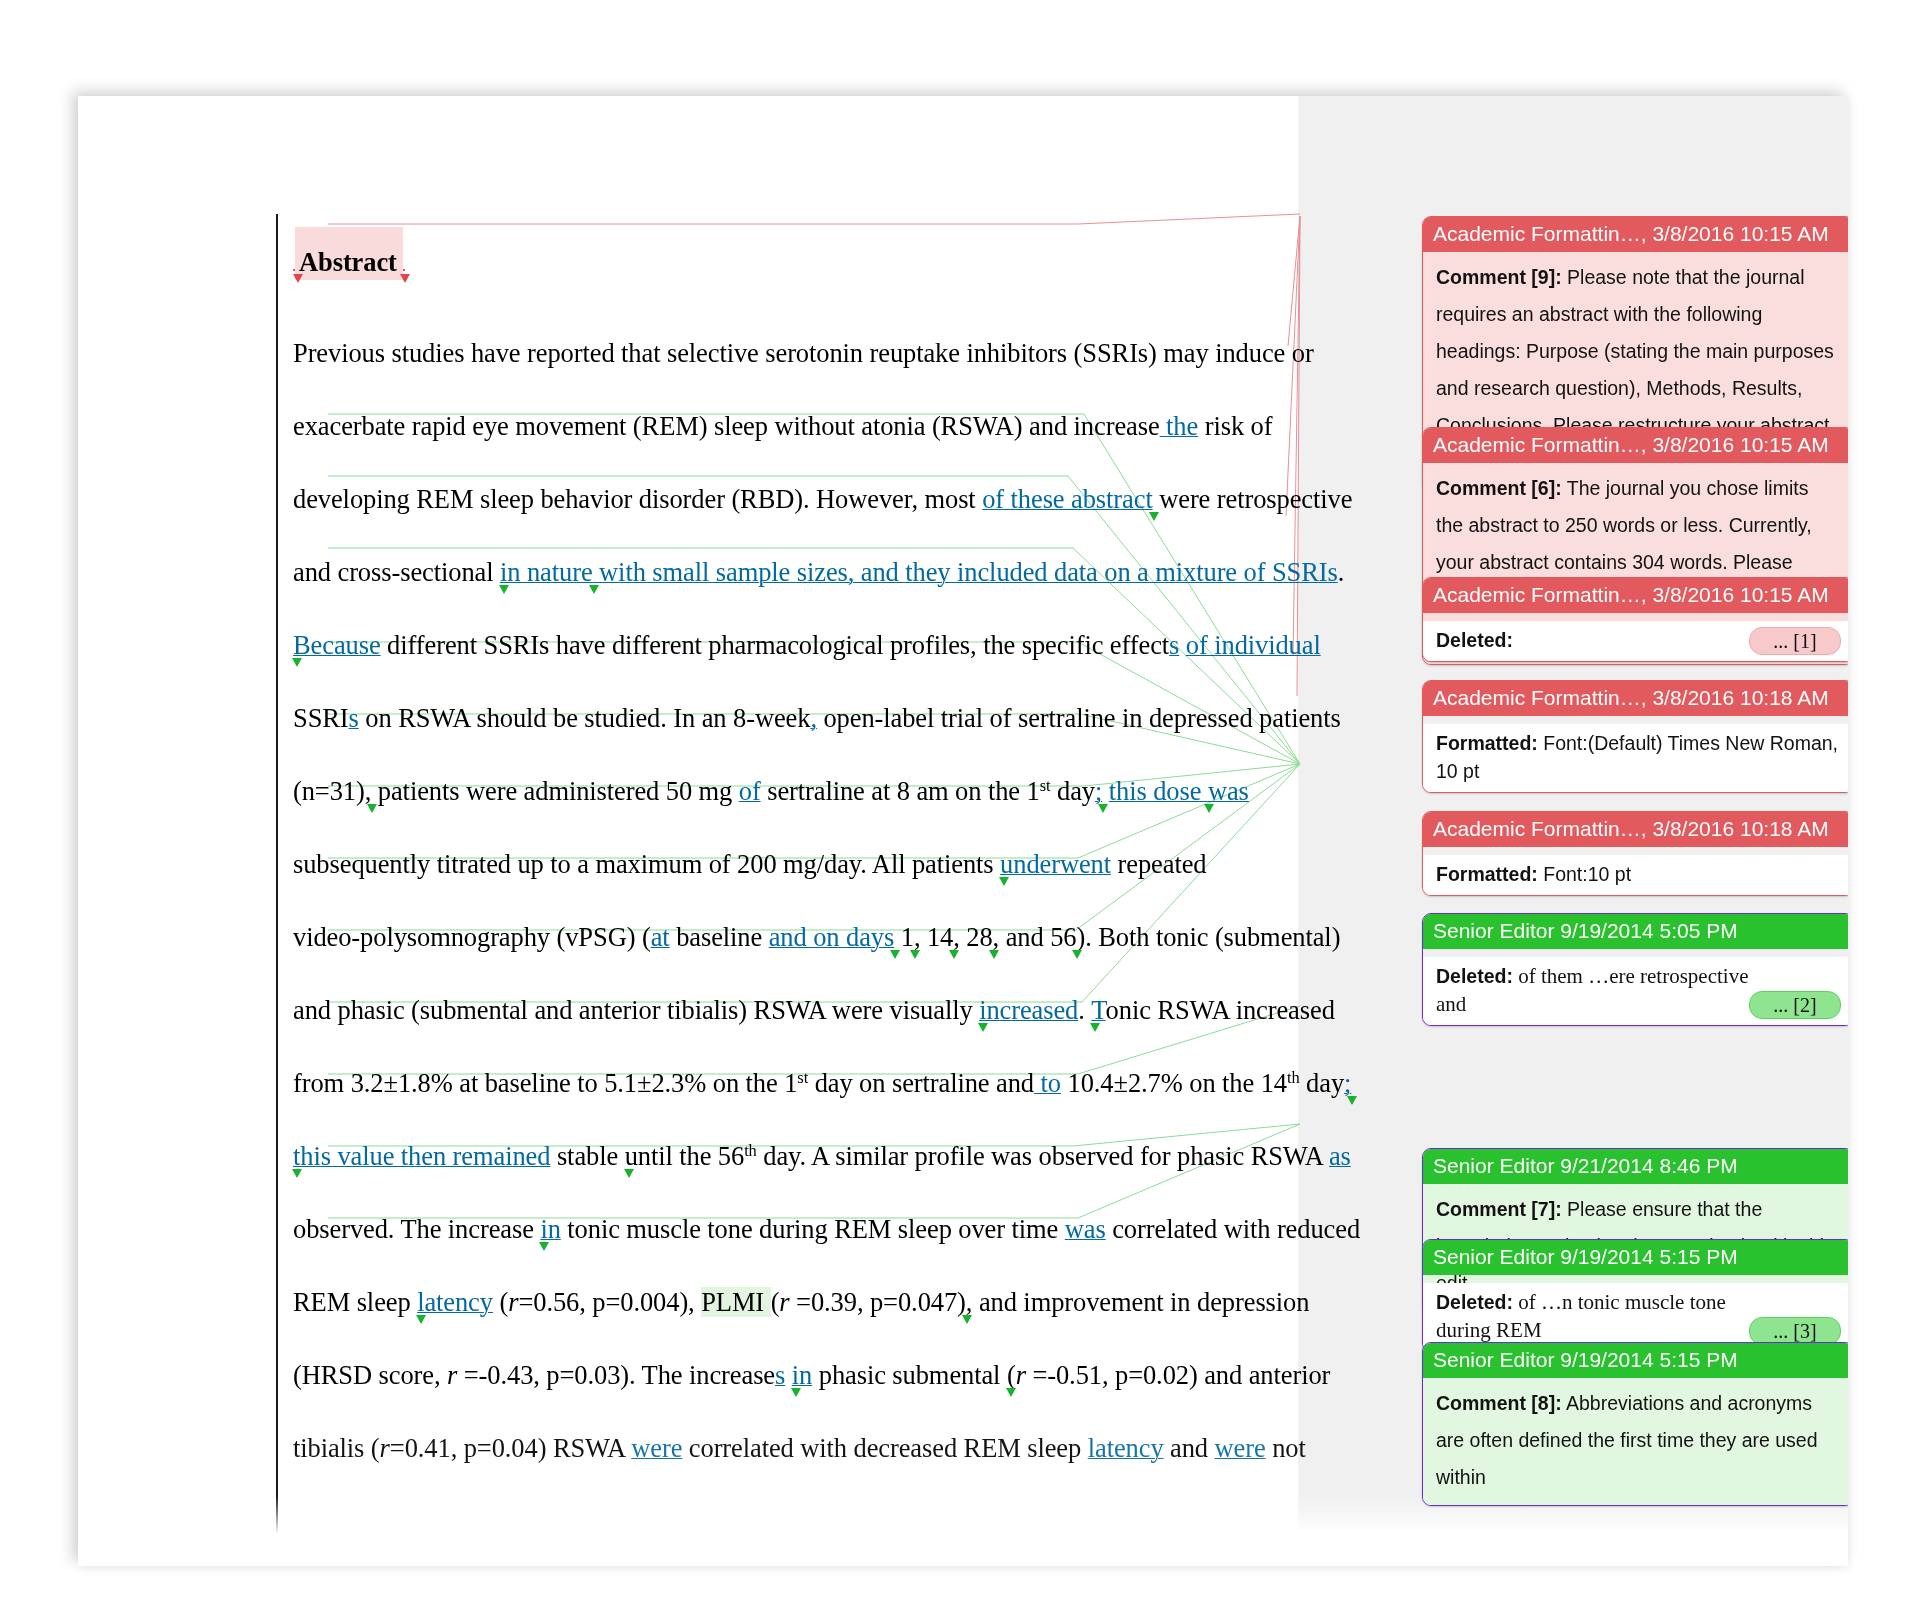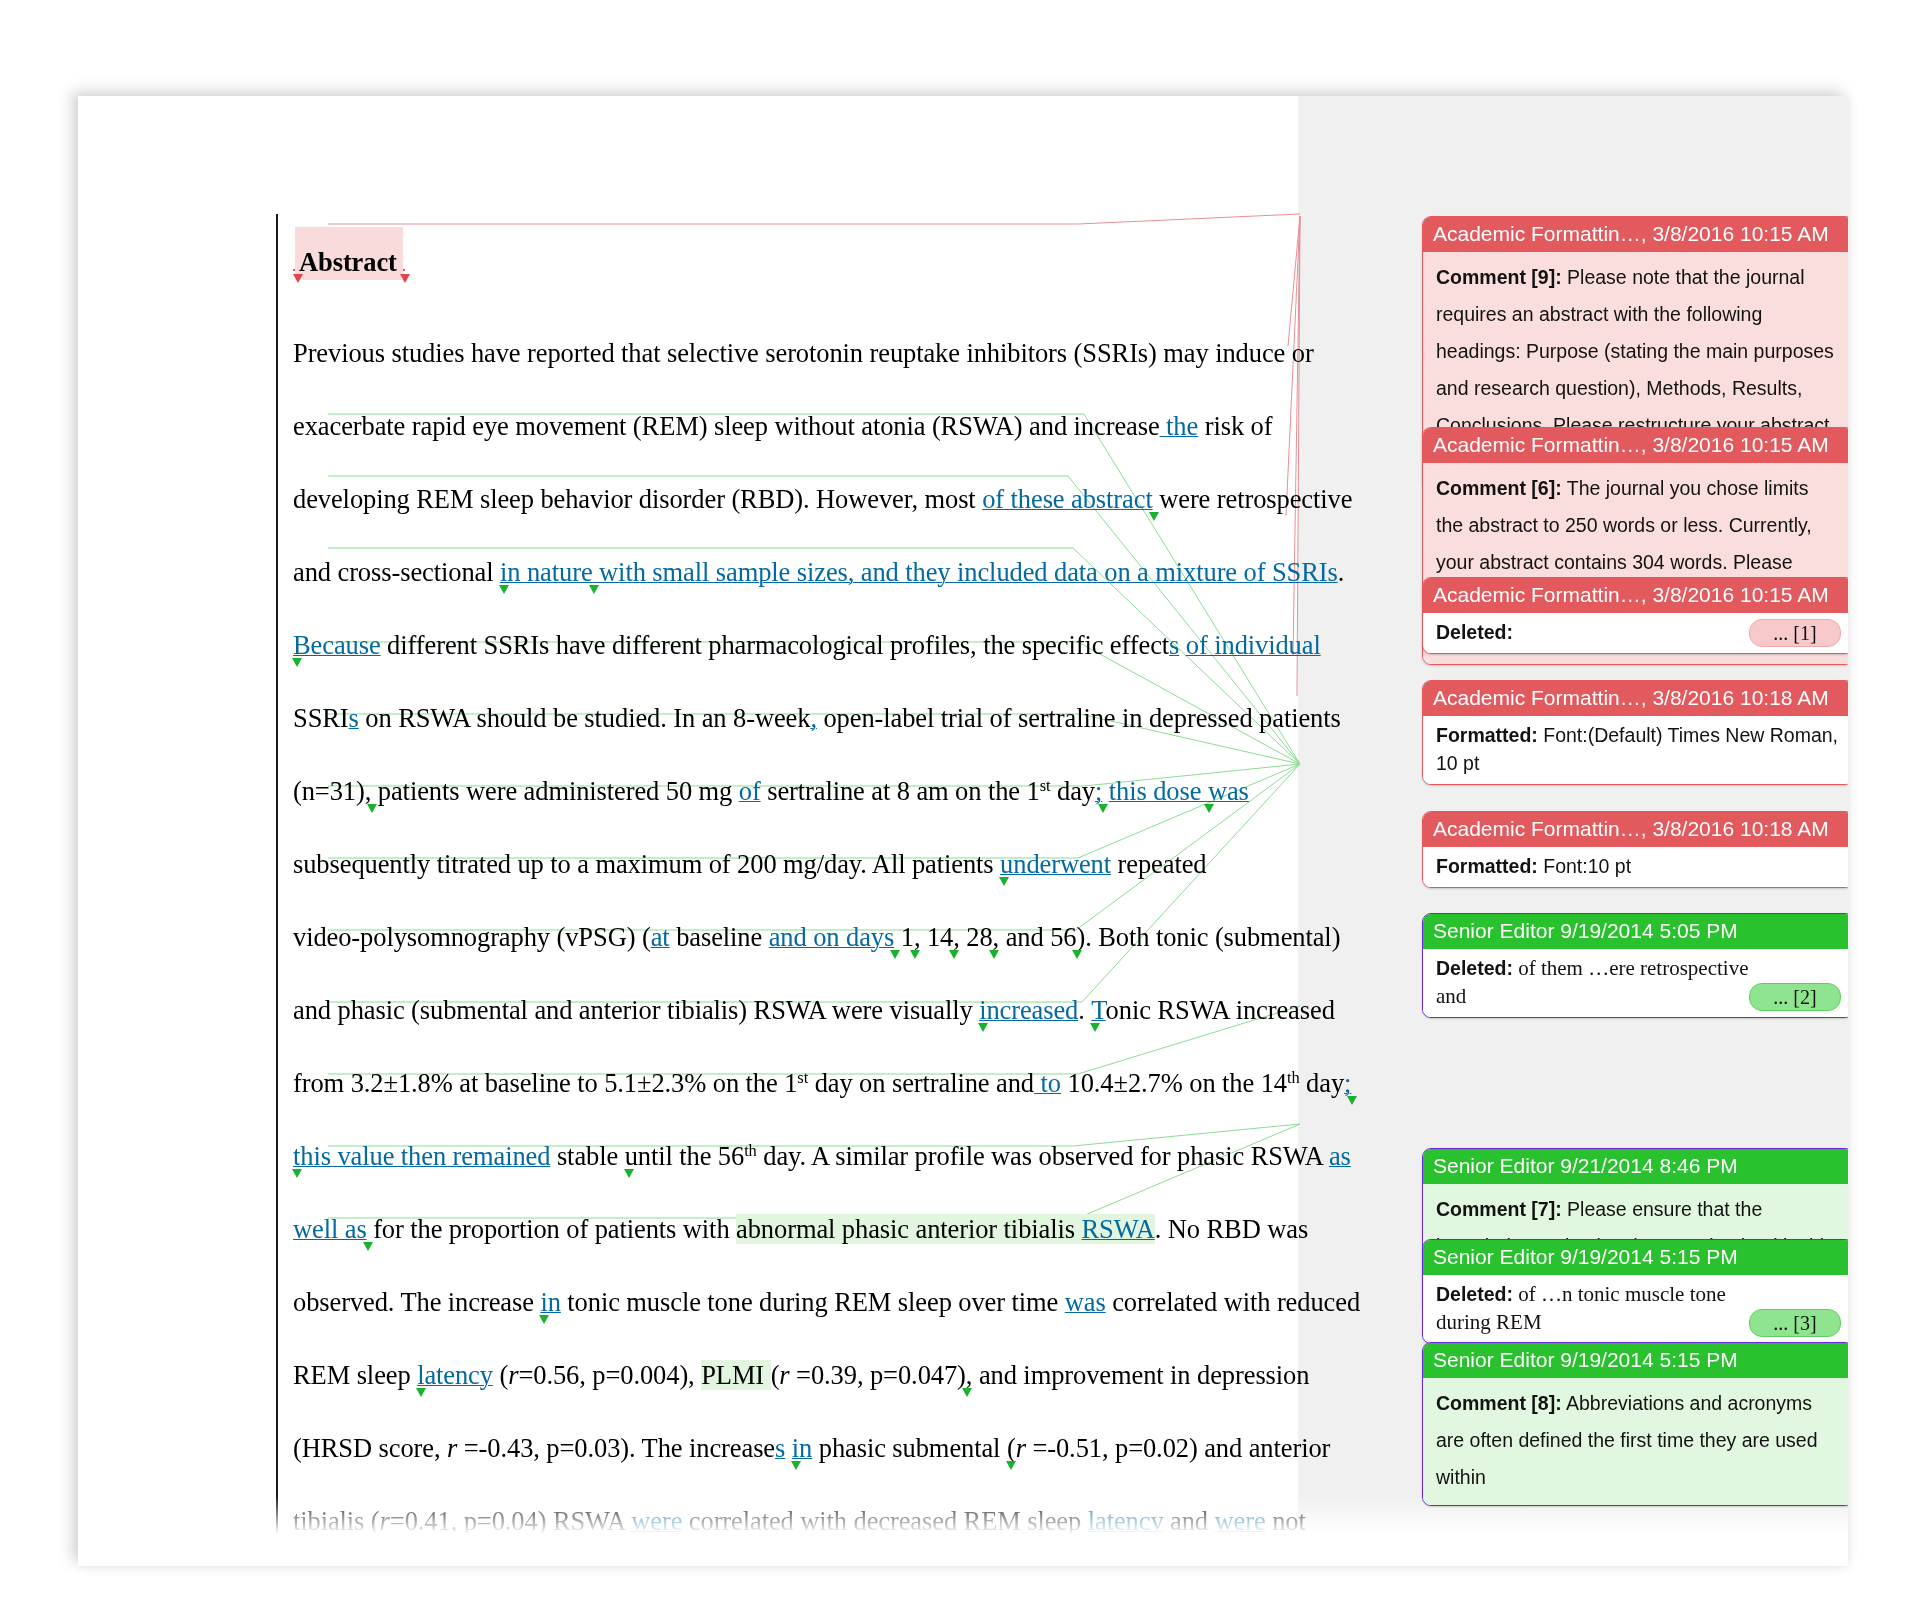--- a/index.html
+++ b/index.html
@@ -85,21 +85,21 @@
     padding:2px 10px 3px 10px;
     color:#ffffff;
     white-space:nowrap;
   }
   .bl-body{
     font-size:19.5px;
     line-height:37px;
     padding:7px 13px 9px 13px;
     color:#121212;
   }
-  .bl-body.tight{line-height:28px;padding:5px 13px 7px 13px;}
+  .bl-body.tight{line-height:28px;padding:5px 13px 7px 13px;margin-top:8px;}
   .bl-body b{font-weight:bold;}
 
   
   .red .bl-head{background:#e2595e;}
   .red .bl-body{background:#fadedd;}
   .red.plain .bl-body{background:#ffffff;}
   .red{border:1px solid #e2595e;}
 
   
   .grn .bl-head{background:#29c22e;}
@@ -187,21 +187,20 @@
     <p>subsequently titrated up to a maximum of 200 mg/day. All patients <span class="caret lft"></span><span class="ins">underwent</span> repeated</p>
 
     <p>video-polysomnography (vPSG) (<span class="ins">at</span> baseline <span class="ins">and on days</span><span class="caret"></span> 1<span class="caret"></span>, 14<span class="caret"></span>, 28<span class="caret"></span>, and 56<span class="caret"></span>). Both tonic (submental)</p>
 
     <p>and phasic (submental and anterior tibialis) RSWA were visually <span class="caret lft"></span><span class="ins">increased</span>. <span class="caret lft"></span><span class="ins">T</span>onic RSWA increased</p>
 
     <p>from 3.2±1.8% at baseline to 5.1±2.3% on the 1<sup>st</sup> day on sertraline and<span class="ins"> to</span> 10.4±2.7% on the 14<sup>th</sup> day<span class="ins">;</span><span class="caret"></span></p>
 
     <p><span class="caret lft"></span><span class="ins">this value then remained</span> stable <span class="caret lft"></span>until the 56<sup>th</sup> day. A similar profile was observed for phasic RSWA <span class="ins">as</span></p>
 
-    <p><span class="ins">well as</span><span class="caret"></span> for the proportion of patients with <span class="hl-green">abnormal phasic anterior tibialis <span class="ins">RSWA</span></span>. No RBD was</p>
 
     <p>observed. The increase <span class="caret lft"></span><span class="ins">in</span> tonic muscle tone during REM sleep over time <span class="ins">was</span> correlated with reduced</p>
 
     <p>REM sleep <span class="caret lft"></span><span class="ins">latency</span> (<span class="ital">r</span>=0.56, p=0.004), <span class="hl-green">PLMI </span>(<span class="ital">r</span> =0.39, p=0.047)<span class="caret"></span>, and improvement in depression</p>
 
     <p>(HRSD score, <span class="ital">r</span> =-0.43, p=0.03). The increase<span class="ins">s</span> <span class="caret lft"></span><span class="ins">in</span> phasic submental <span class="caret lft"></span>(<span class="ital">r</span> =-0.51, p=0.02) and anterior</p>
 
     <p style="opacity:.92;">tibialis (<span class="ital">r</span>=0.41, p=0.04) RSWA <span class="ins">were</span> correlated with decreased REM sleep <span class="ins">latency</span> and <span class="ins">were</span> not</p>
   </div>
 

